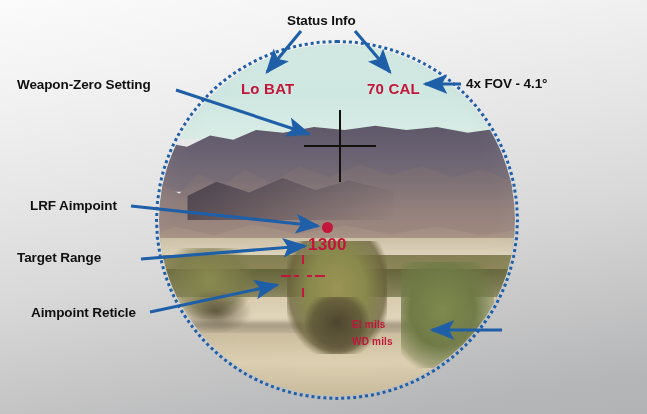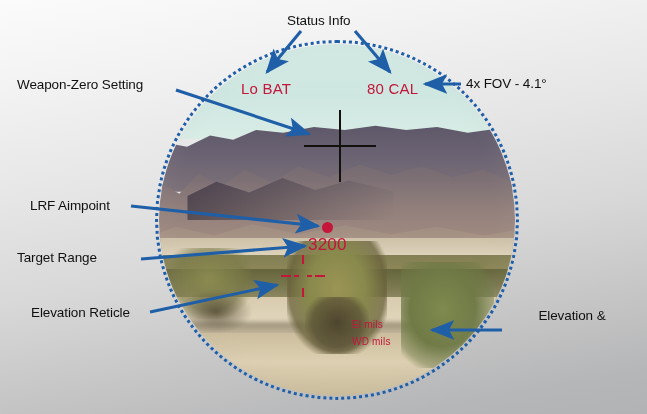--- a/index.html
+++ b/index.html
@@ -93,21 +93,21 @@
   #scope-ring{
     position:absolute;left:155px;top:40px;width:364px;height:360px;
     border-radius:50%;
     border:3px dotted #1f5fa8;
     box-sizing:border-box;
     pointer-events:none;
   }
 
   
   .osd{
-    position:absolute;color:#c3163a;font-weight:normal;
+    position:absolute;color:#c3163a;font-weight:bold;
     font-family:"Liberation Sans", sans-serif;
     letter-spacing:.2px;white-space:nowrap;
   }
   #lo-bat{left:241px;top:80px;font-size:15px;}
   #cal{left:367px;top:80px;font-size:15px;}
   #range{left:308px;top:235px;font-size:17px;}
   #mils{left:352px;top:316px;font-size:10px;line-height:17px;}
 
   #zero-reticle{position:absolute;left:304px;top:110px;width:72px;height:72px;}
   #zero-reticle .h{position:absolute;left:0;top:35px;width:72px;height:2px;background:#14120f;}
@@ -122,21 +122,21 @@
   #ballistic i{position:absolute;background:#c3163a;display:block;}
   #ballistic .t{left:21px;top:0;width:2px;height:9px;}
   #ballistic .b{left:21px;top:33px;width:2px;height:9px;}
   #ballistic .l{left:0;top:20px;width:10px;height:2px;}
   #ballistic .r{left:34px;top:20px;width:10px;height:2px;}
   #ballistic .lm{left:13px;top:20px;width:5px;height:2px;}
   #ballistic .rm{left:26px;top:20px;width:5px;height:2px;}
 
   
   .label{
-    position:absolute;color:#101010;font-weight:normal;font-size:13.5px;
+    position:absolute;color:#101010;font-weight:bold;font-size:13.5px;
     line-height:15.5px;white-space:nowrap;letter-spacing:-.1px;
   }
   #lbl-status{left:287px;top:13px;}
   #lbl-weapon{left:17px;top:77px;}
   #lbl-fov{left:466px;top:76px;text-align:right;}
   #lbl-lrf{left:30px;top:198px;text-align:center;}
   #lbl-target{left:17px;top:250px;}
   #lbl-ballistic{left:31px;top:305px;}
   #lbl-turret{left:507px;top:308px;text-align:center;white-space:normal;width:130px;}
 
@@ -162,22 +162,22 @@
     <div class="bush-dark-l"></div>
     <div class="bush-right"></div>
     <div class="bush-main"></div>
     <div class="bush-main2"></div>
     <div class="haze"></div>
   </div>
 </div>
 <div id="scope-ring"></div>
 
 <div class="osd" id="lo-bat">Lo BAT</div>
-<div class="osd" id="cal">80 CAL</div>
-<div class="osd" id="range">3200</div>
+<div class="osd" id="cal">70 CAL</div>
+<div class="osd" id="range">1300</div>
 <div class="osd" id="mils">
   <div>El mils</div>
   <div>WD mils</div>
 </div>
 
 <div id="zero-reticle">
   <div class="h"></div>
   <div class="v"></div>
 </div>
 
@@ -190,23 +190,22 @@
   <i class="lm"></i>
   <i class="rm"></i>
   <i class="r"></i>
 </div>
 
 <div class="label" id="lbl-status">Status Info</div>
 <div class="label" id="lbl-weapon">Weapon-Zero Setting</div>
 <div class="label" id="lbl-fov">4x FOV - 4.1°</div>
 <div class="label" id="lbl-lrf">LRF Aimpoint</div>
 <div class="label" id="lbl-target">Target Range</div>
-<div class="label" id="lbl-ballistic">Elevation Reticle</div>
+<div class="label" id="lbl-ballistic">Aimpoint Reticle</div>
 <div class="label" id="lbl-turret">
-  <div>Elevation &amp;</div>
 </div>
 
 <svg id="arrows" viewBox="0 0 647 414">
   <defs>
     <marker id="ah" markerWidth="9" markerHeight="9" refX="7.2" refY="3.2" orient="auto">
       <path d="M0,0 L8,3.2 L0,6.4 L1.7,3.2 Z" fill="#1f5fa8"></path>
     </marker>
   </defs>
   <g stroke="#1f5fa8" stroke-width="3.1" fill="none" marker-end="url(#ah)">
     <line x1="301" y1="31" x2="267" y2="72"></line>

